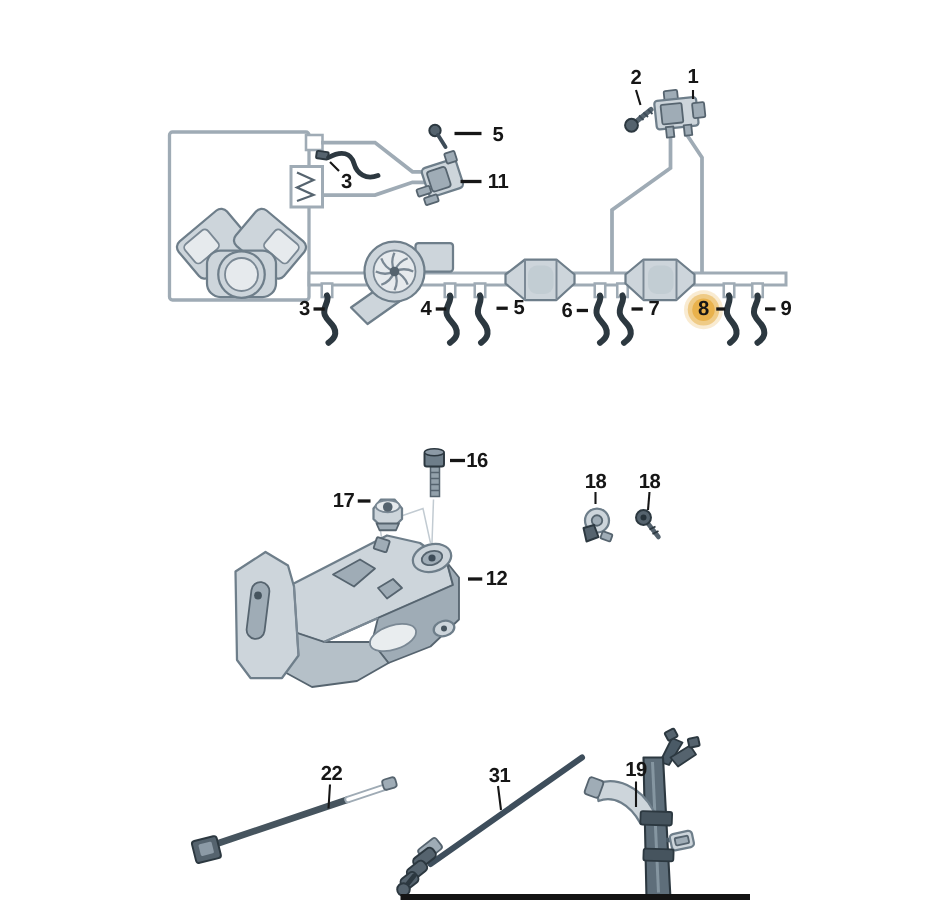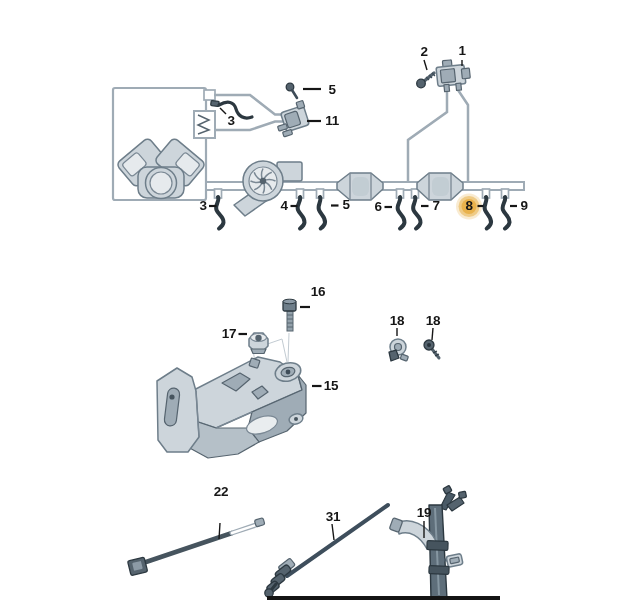--- a/index.html
+++ b/index.html
@@ -277,22 +277,22 @@
 <div class="lbl" style="left:203px;top:206px">3</div>
 <div class="lbl" style="left:284px;top:206px">4</div>
 <div class="lbl" style="left:346px;top:205px">5</div>
 <div class="lbl" style="left:378px;top:207px">6</div>
 <div class="lbl" style="left:436px;top:206px">7</div>
 <div class="lbl" style="left:469px;top:206px">8</div>
 <div class="lbl" style="left:524px;top:206px">9</div>
 <div class="lbl" style="left:231px;top:121px">3</div>
 <div class="lbl" style="left:332px;top:121px">11</div>
 <div class="lbl" style="left:332px;top:90px">5</div>
-<div class="lbl" style="left:331px;top:386px">15</div>
-<div class="lbl" style="left:318px;top:292px">16</div>
+<div class="lbl" style="left:331px;top:386px">12</div>
+<div class="lbl" style="left:318px;top:307px">16</div>
 <div class="lbl" style="left:229px;top:334px">17</div>
 <div class="lbl" style="left:397px;top:321px">18</div>
 <div class="lbl" style="left:433px;top:321px">18</div>
-<div class="lbl" style="left:221px;top:492px">22</div>
+<div class="lbl" style="left:221px;top:516px">22</div>
 <div class="lbl" style="left:333px;top:517px">31</div>
 <div class="lbl" style="left:424px;top:513px">19</div>
 
 </div>
 
 </body></html>

